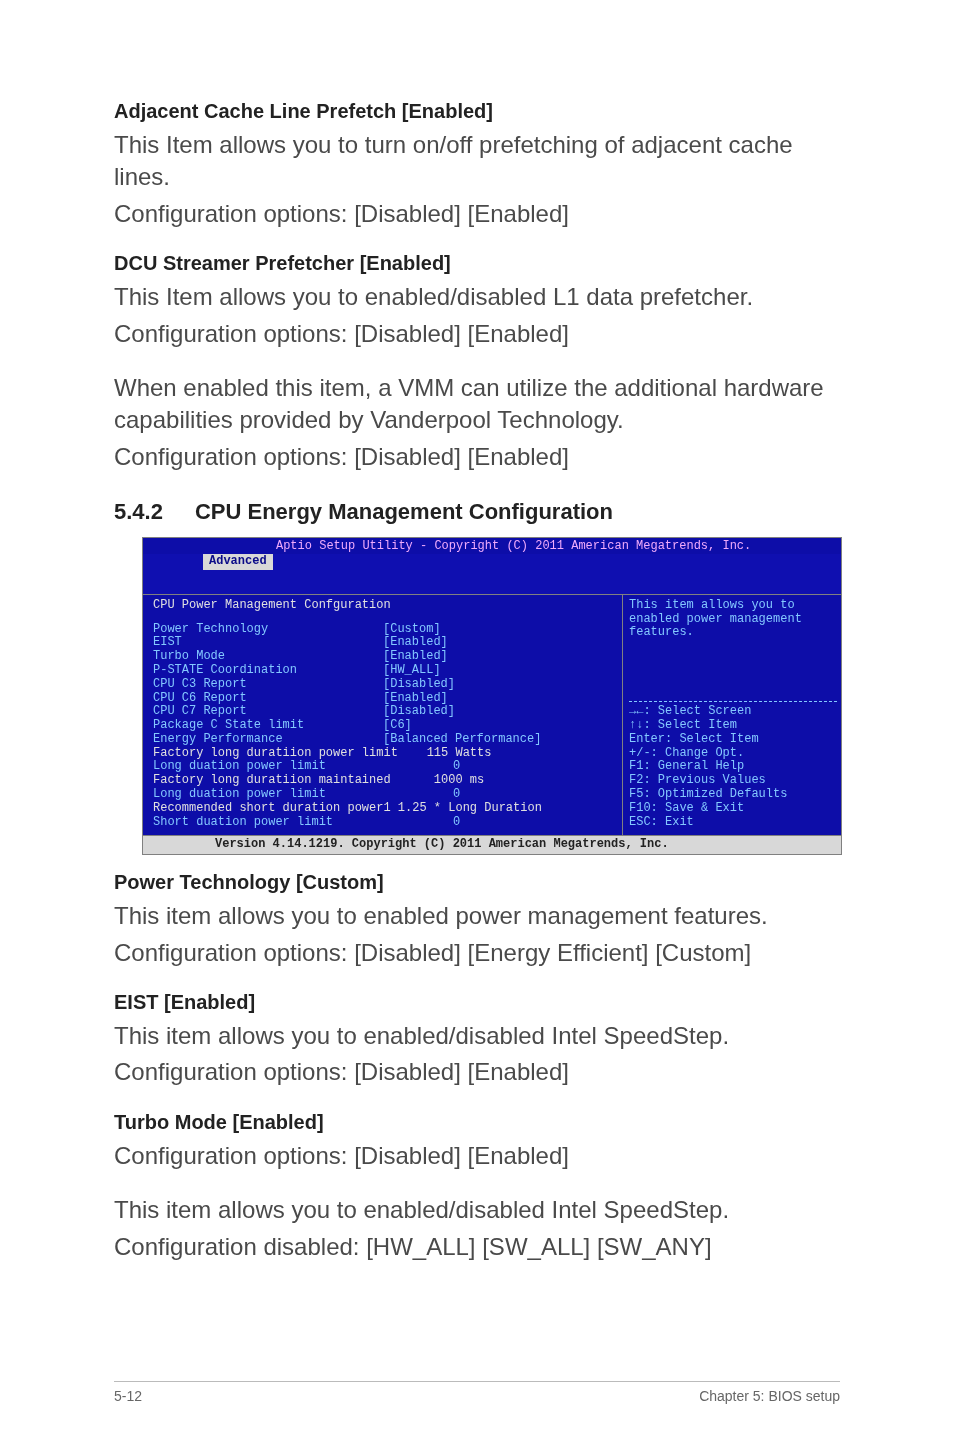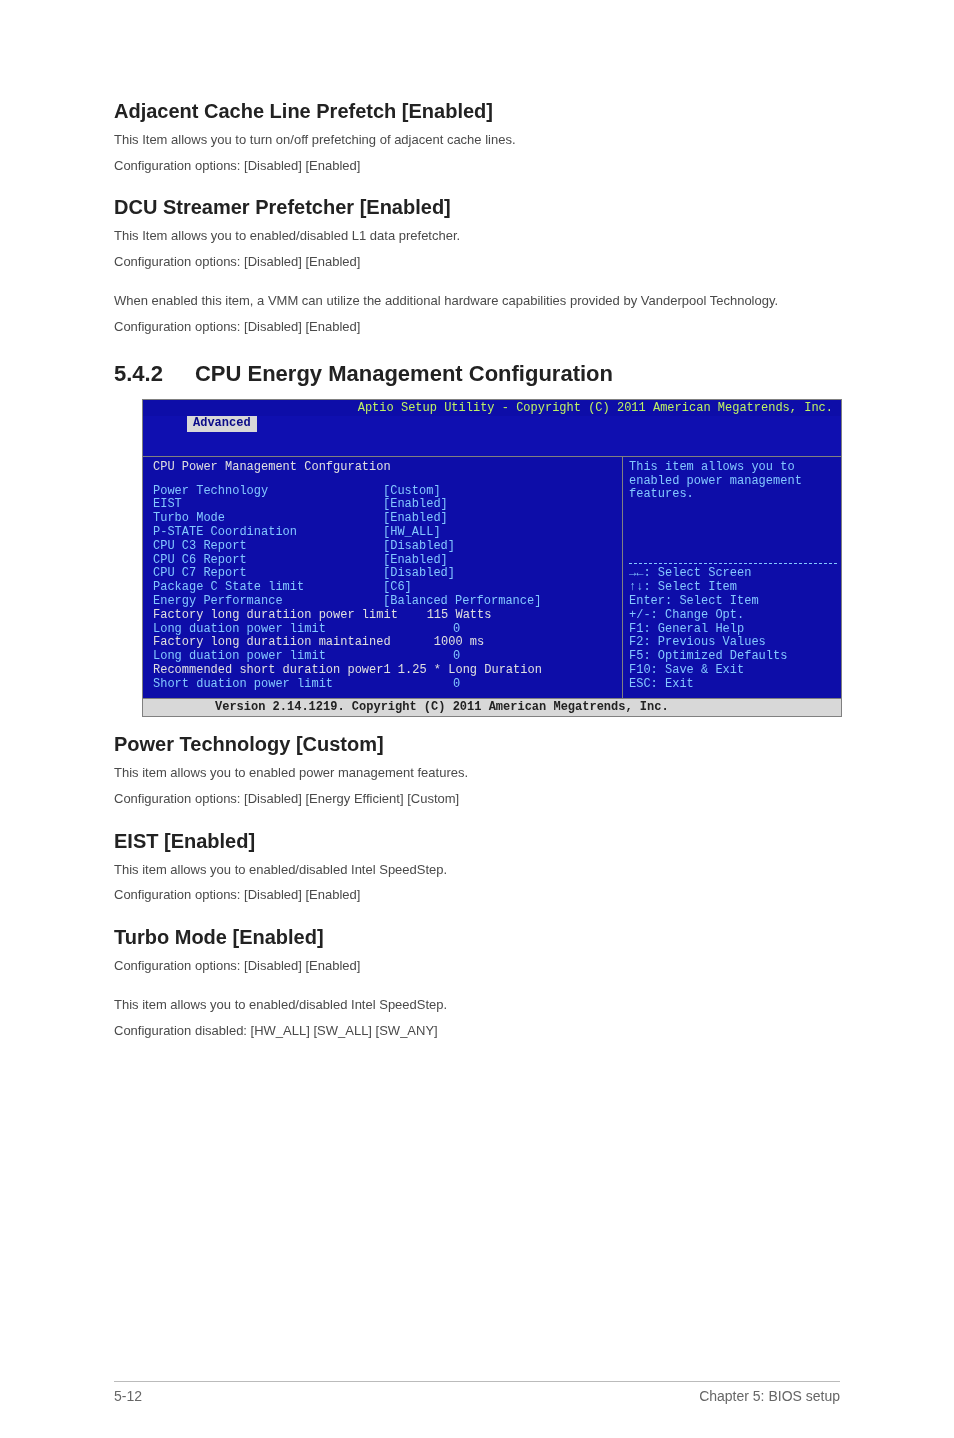--- a/index.html
+++ b/index.html
@@ -14,25 +14,24 @@
   }
   .section-heading {
     font-weight: bold;
     font-size: 20px;
     color: #222;
     margin-top: 24px;
     margin-bottom: 6px;
   }
   .section-heading:first-child { margin-top: 0; }
   .body-text {
-    font-size: 13px;
+    font-size: 24px;
     color: #4a4a4a;
     line-height: 1.35;
     margin-bottom: 4px;
-    margin-top: 8px;
   }
   .block { margin-bottom: 22px; }
   .subsection-row {
     display: flex;
     align-items: baseline;
     gap: 32px;
     margin-top: 26px;
     margin-bottom: 12px;
   }
   .subsection-num { font-weight: bold; font-size: 22px; color: #222; }
@@ -42,26 +41,26 @@
     margin: 4px 0 16px 28px;
     width: 700px;
     border: 1px solid #808080;
     background: #0f0fb0;
     font-family: "Courier New", monospace;
     font-size: 12px;
     line-height: 1.15;
   }
   .bios-top {
     background: #0d0da8;
-    color: #bef264;
+    color: #f0abfc;
     padding: 2px 8px 0 8px;
-    text-align: right;
+    text-align: center;
     white-space: pre;
   }
-  .bios-tab-row { display: flex; padding-left: 44px; }
+  .bios-tab-row { display: flex; padding-left: 60px; }
   .bios-tab {
     background: #d8d8d8;
     color: #0a0a88;
     padding: 1px 6px;
     font-weight: bold;
   }
   .bios-main { display: flex; border-top: 1px solid #808080; margin-top: 24px; }
   .bios-left {
     flex: 1;
     background: #0d0da8;
@@ -203,21 +202,21 @@
       <div>↑↓:  Select Item</div>
       <div>Enter: Select Item</div>
       <div>+/-: Change Opt.</div>
       <div>F1: General Help</div>
       <div>F2: Previous Values</div>
       <div>F5: Optimized Defaults</div>
       <div>F10: Save &amp; Exit</div>
       <div>ESC: Exit</div>
     </div>
   </div>
-  <div class="bios-footer">Version 2.14.1219. Copyright (C) 2011 American Megatrends, Inc.</div>
+  <div class="bios-footer">Version 4.14.1219. Copyright (C) 2011 American Megatrends, Inc.</div>
 </div>
 
 <div class="block">
   <div class="section-heading">Power Technology [Custom]</div>
   <div class="body-text">This item allows you to enabled power management features.</div>
   <div class="body-text">Configuration options: [Disabled] [Energy Efficient] [Custom]</div>
 </div>
 
 <div class="block">
   <div class="section-heading">EIST [Enabled]</div>

